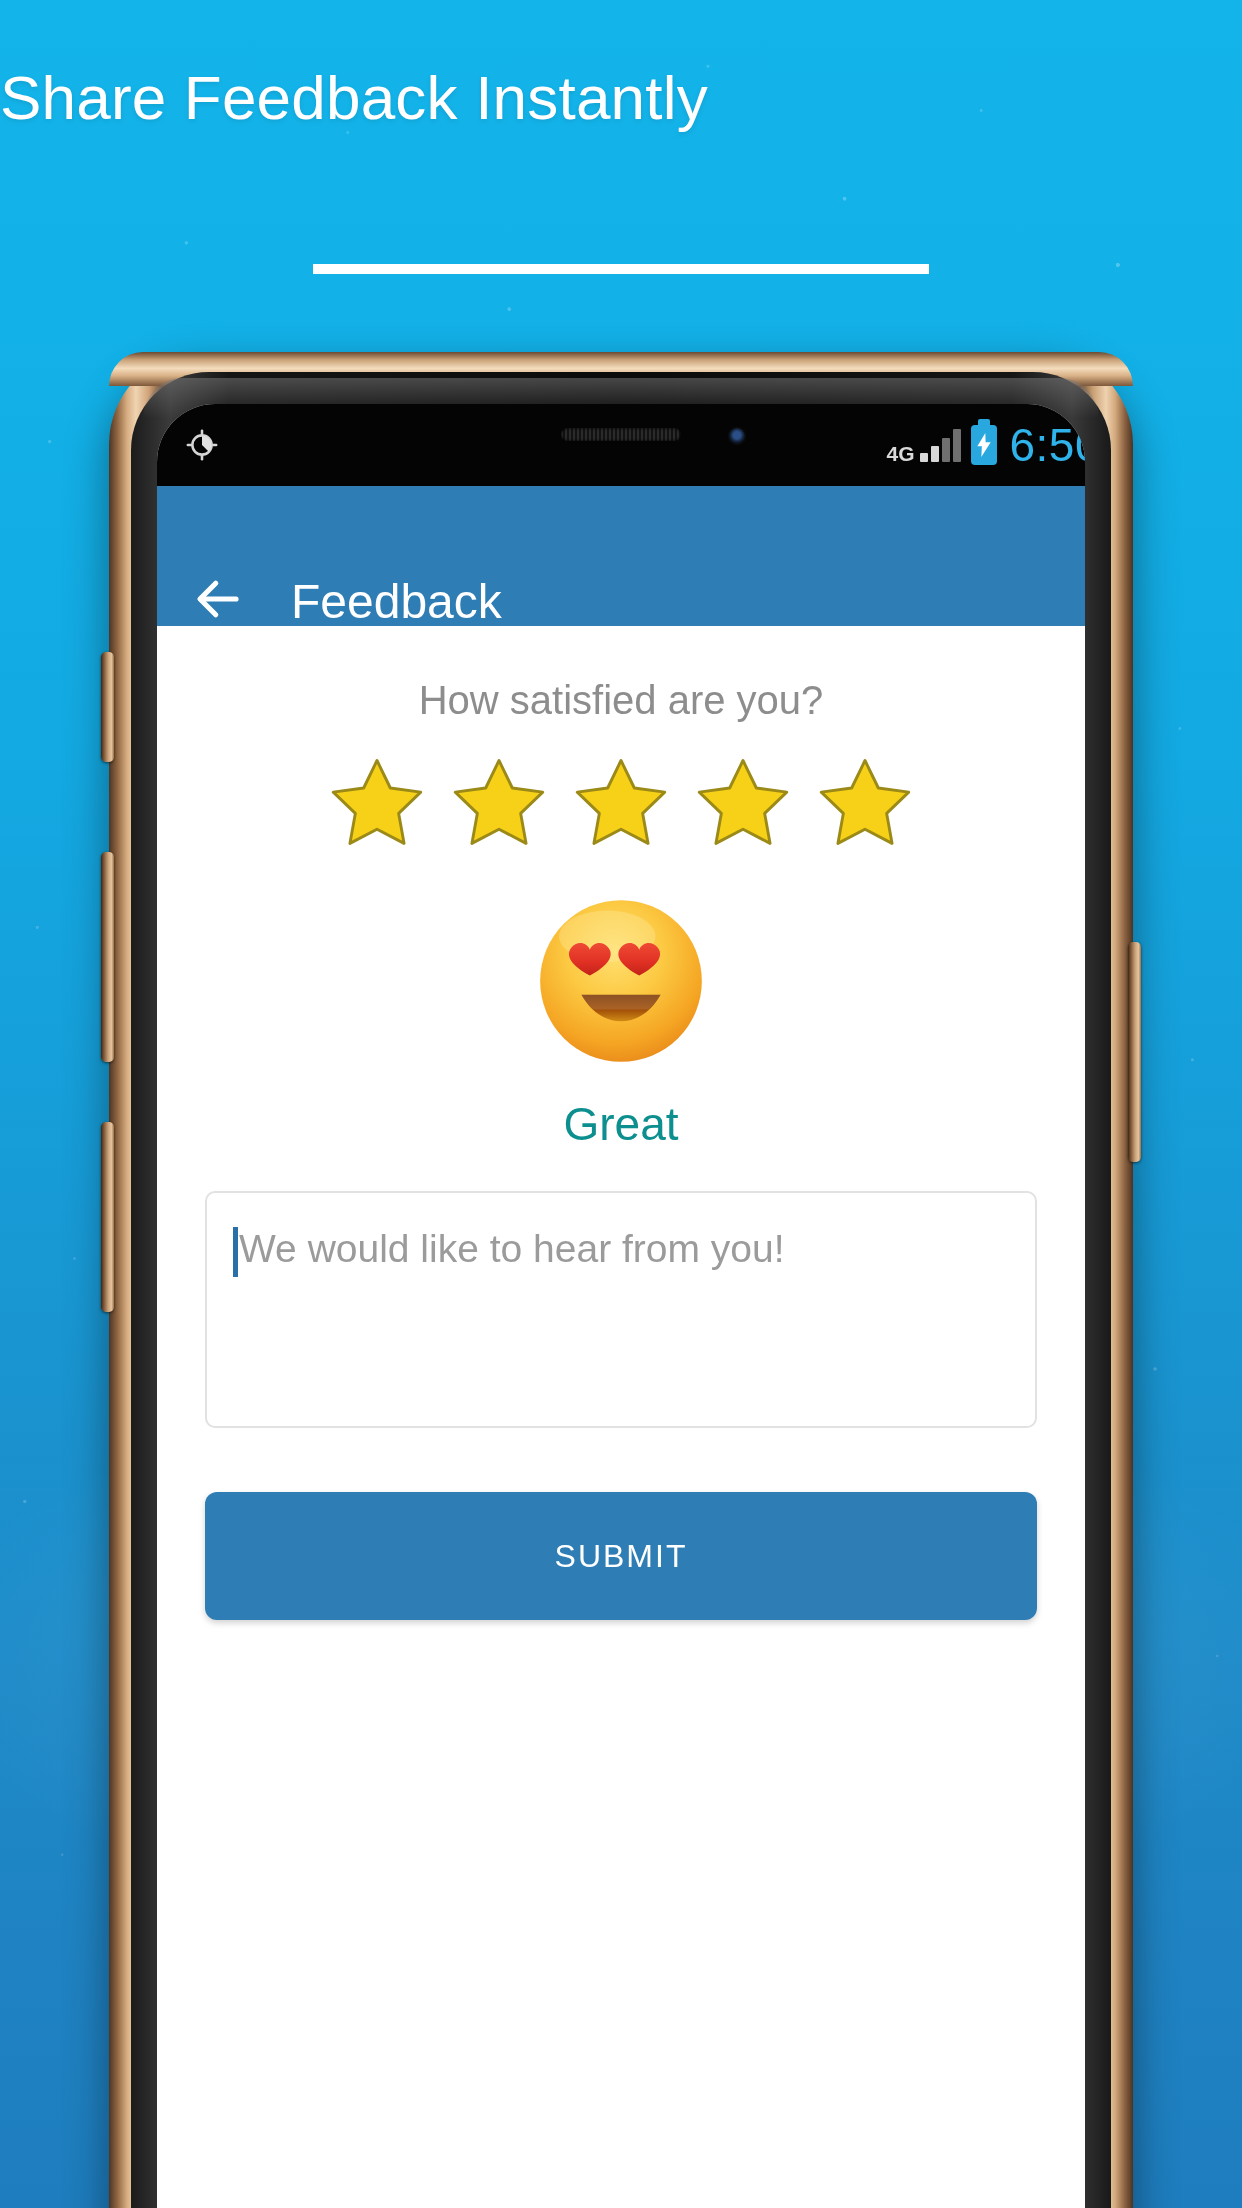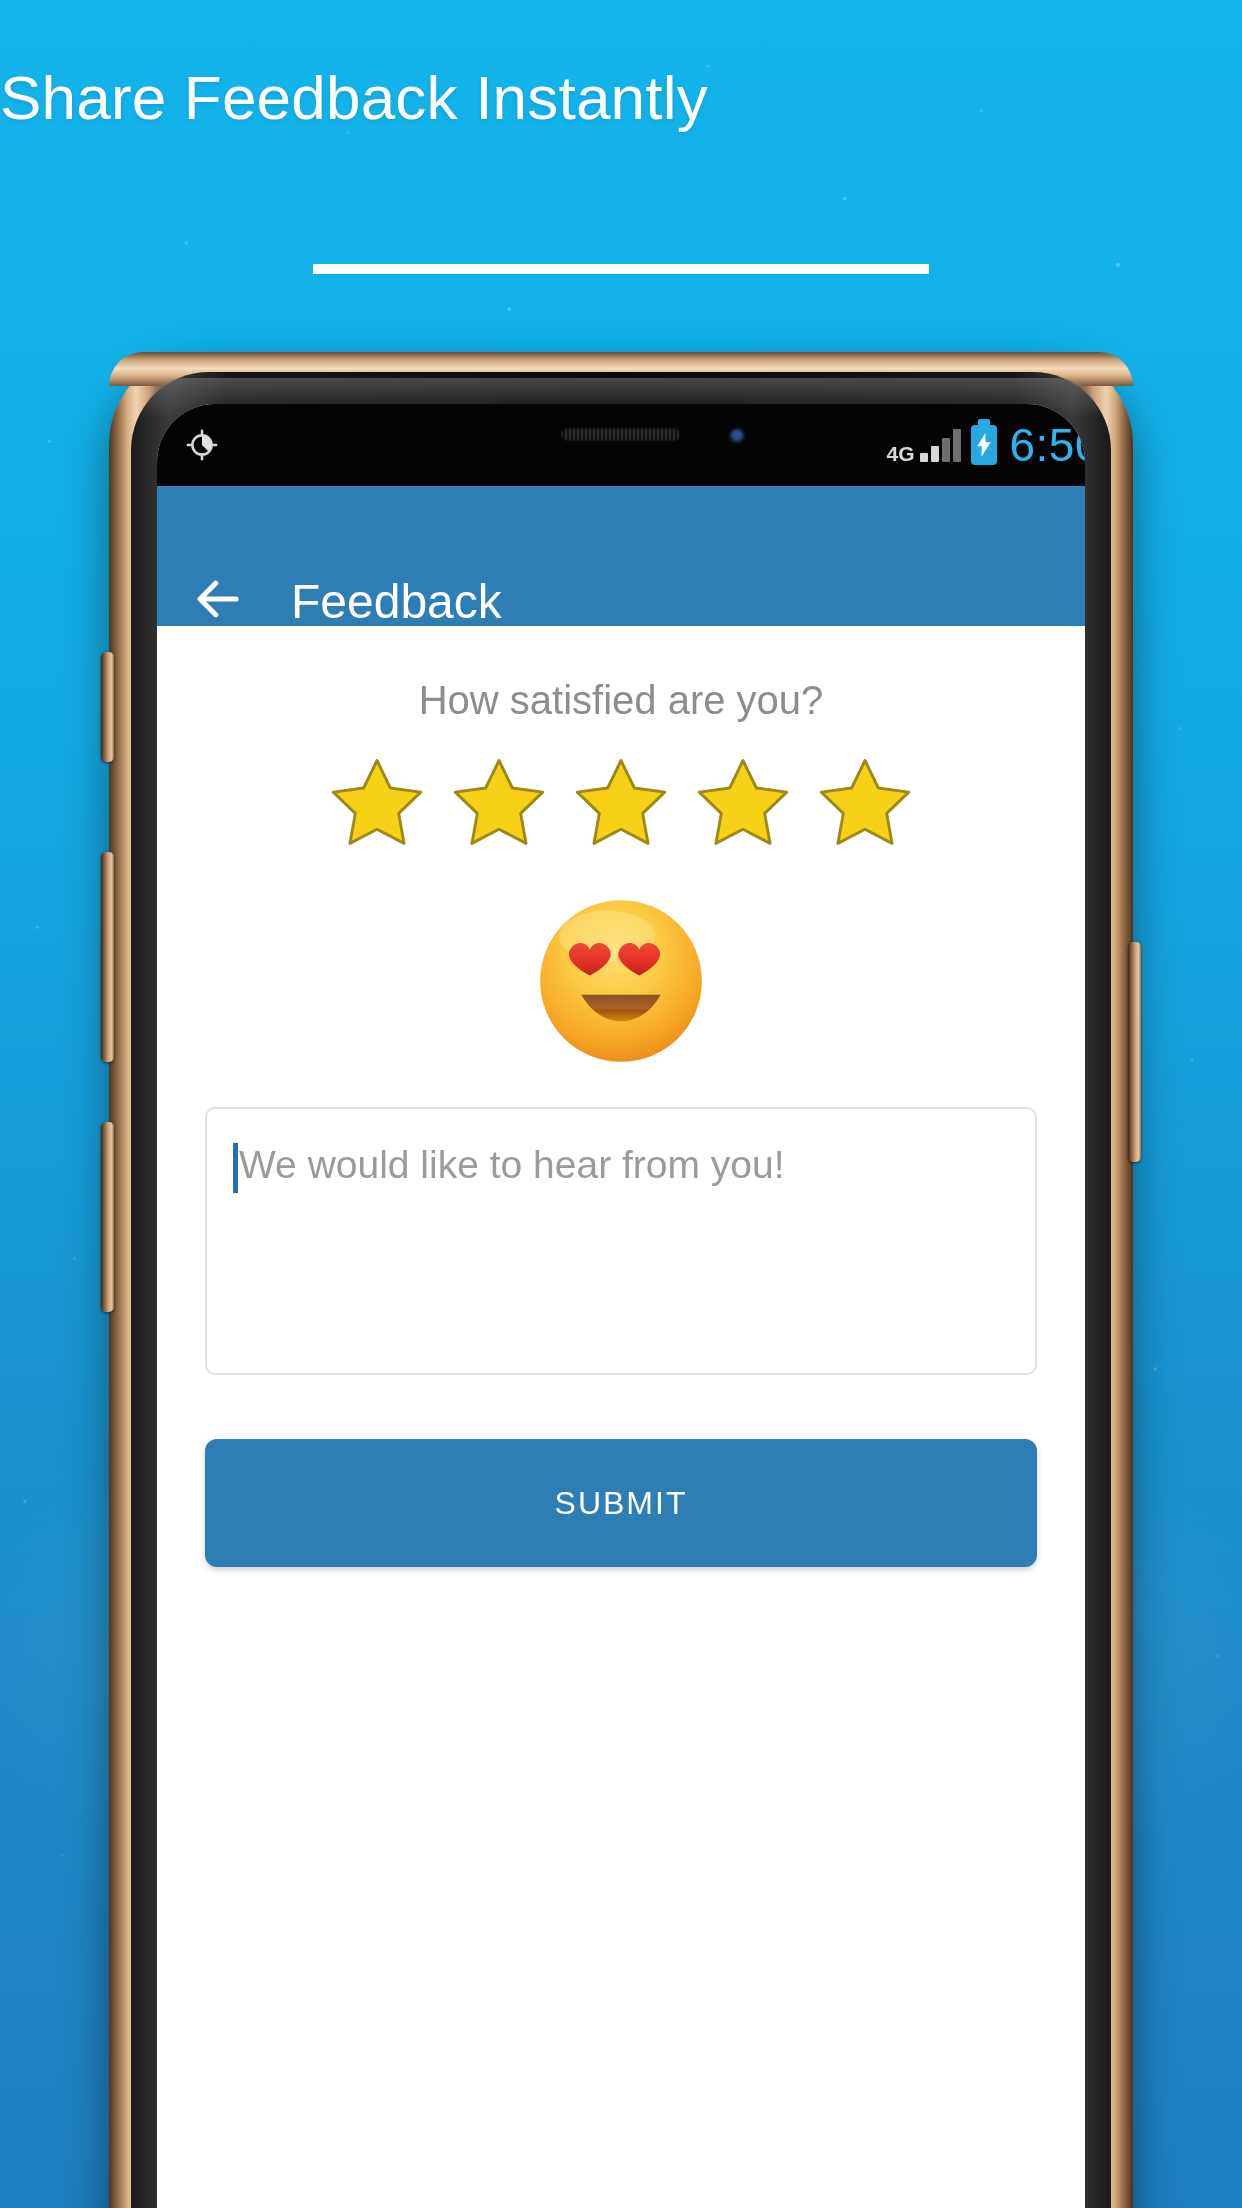--- a/index.html
+++ b/index.html
@@ -280,21 +280,21 @@
     padding-top: 30px;
     text-align: center;
     color: #0d8f8f;
     font-size: 46px;
     font-weight: normal;
   }
 
   .comment-box {
     position: relative;
     margin: 40px 48px 0 48px;
-    height: 268px;
+    height: 237px;
     border: 2px solid #e2e2e2;
     border-radius: 10px;
     background: #fff;
     box-sizing: border-box;
   }
   .caret {
     position: absolute;
     left: 26px;
     top: 34px;
     width: 5px;
@@ -453,20 +453,21 @@
             </defs>
             <circle cx="50" cy="50" r="47" fill="url(#face)"></circle>
             <ellipse cx="42" cy="24" rx="28" ry="15" fill="#fff0a8" opacity=".32"></ellipse>
             <path d="M24 31c4.2-5.6 11.6-4.6 14 1.2 2.4-5.8 9.8-6.8 14-1.2 4.4 5.9-.6 13.6-14 20.4C24.6 44.6 19.6 36.9 24 31z" fill="url(#heart)" transform="translate(-4,2) scale(.78) translate(8,6)"></path>
             <path d="M48 31c4.2-5.6 11.6-4.6 14 1.2 2.4-5.8 9.8-6.8 14-1.2 4.4 5.9-.6 13.6-14 20.4C48.6 44.6 43.6 36.9 48 31z" fill="url(#heart)" transform="translate(6,2) scale(.78) translate(8,6)"></path>
             <path d="M27 58c6 10.4 14 15.4 23 15.4S67 68.4 73 58z" fill="url(#mouth)"></path>
             <path d="M27 58h46c-2 3.4-4.4 6.3-7 8.6H34c-2.6-2.3-5-5.2-7-8.6z" fill="#fff" opacity=".12"></path>
           </svg>
         </div>
 
+        <p class="mood">Great</p>
 
         <div class="comment-box">
           <span class="caret"></span>
           <span class="comment-placeholder">We would like to hear from you!</span>
         </div>
 
         <button class="submit-btn">SUBMIT</button>
       </div>
 
     </div>

